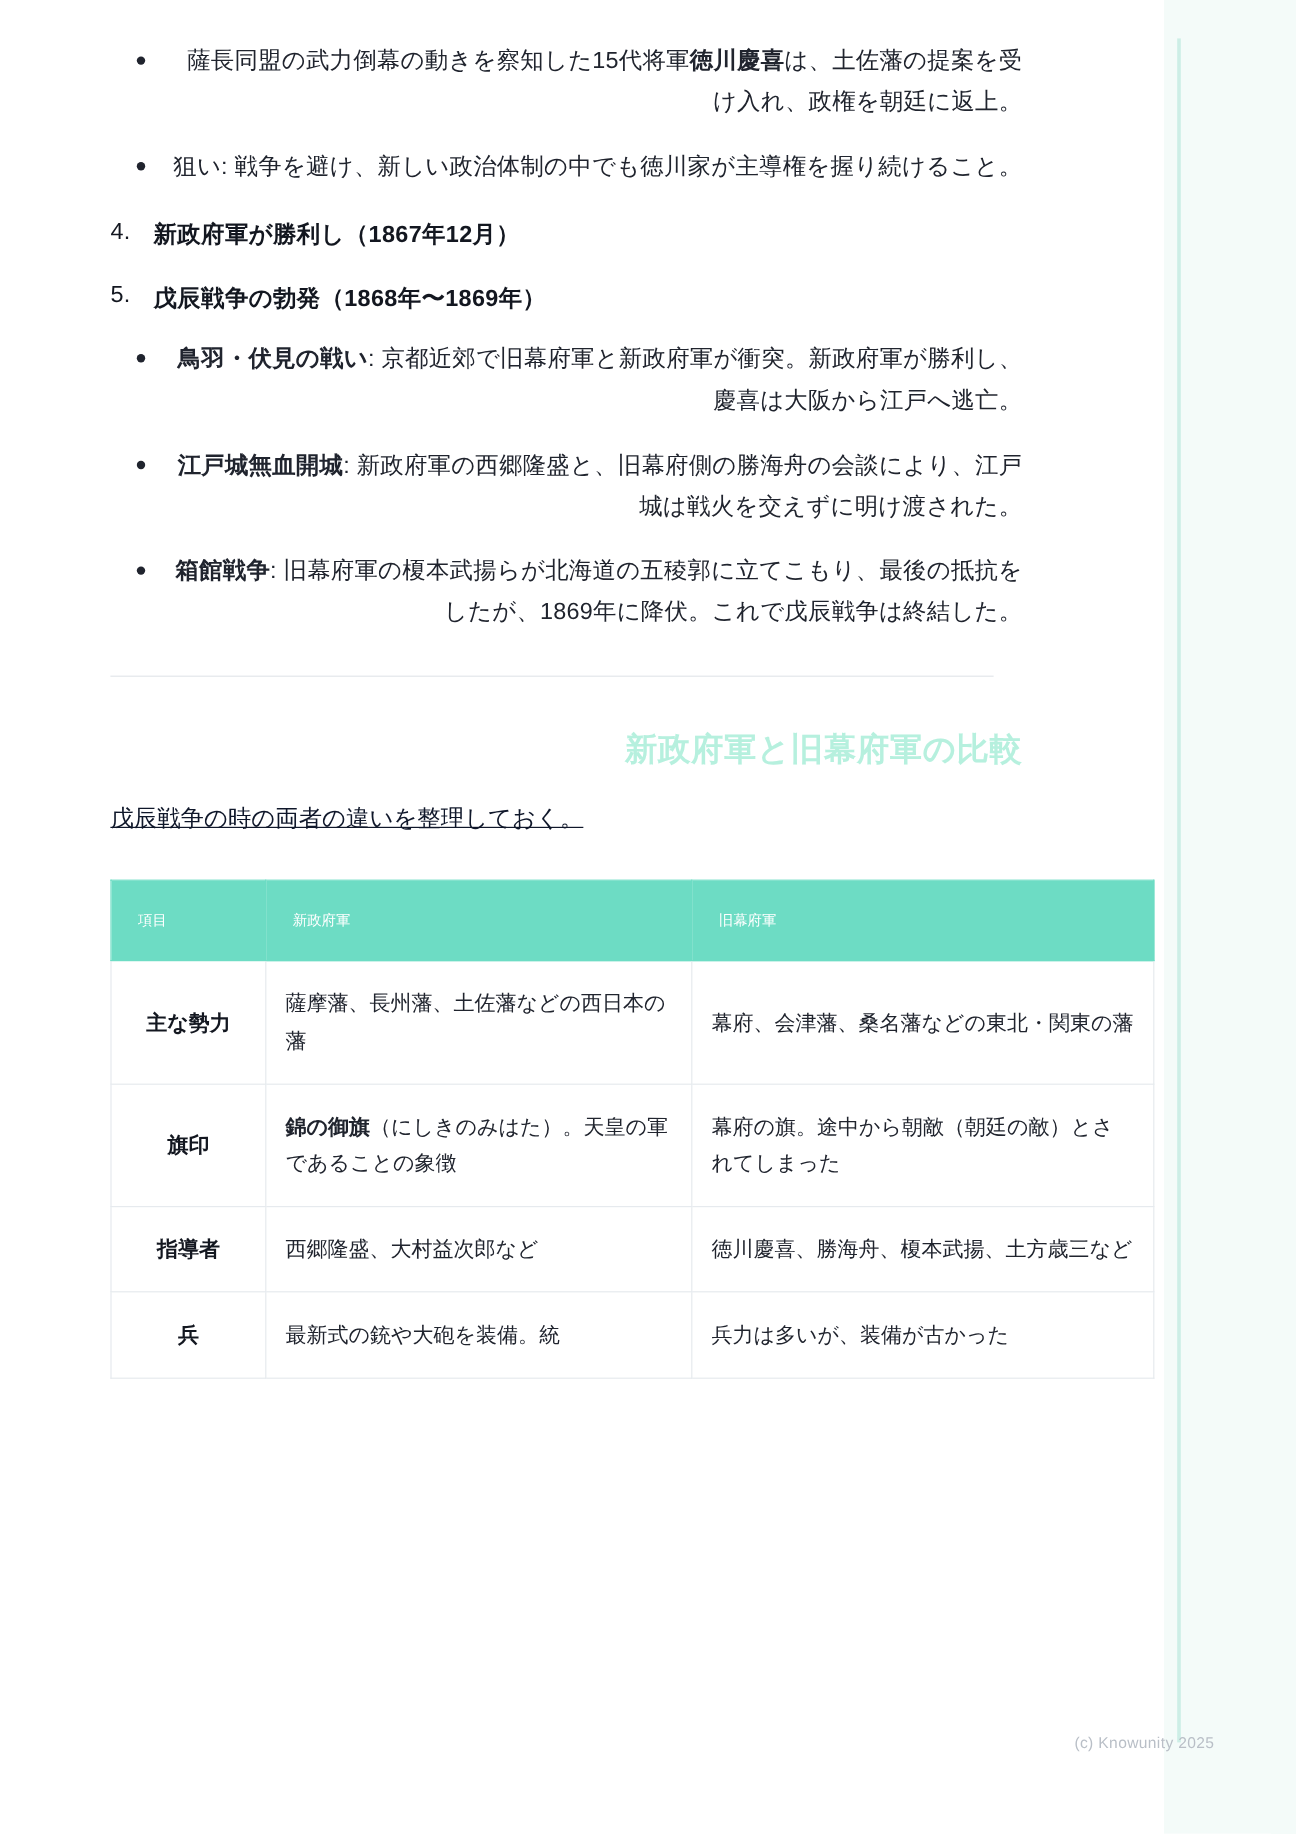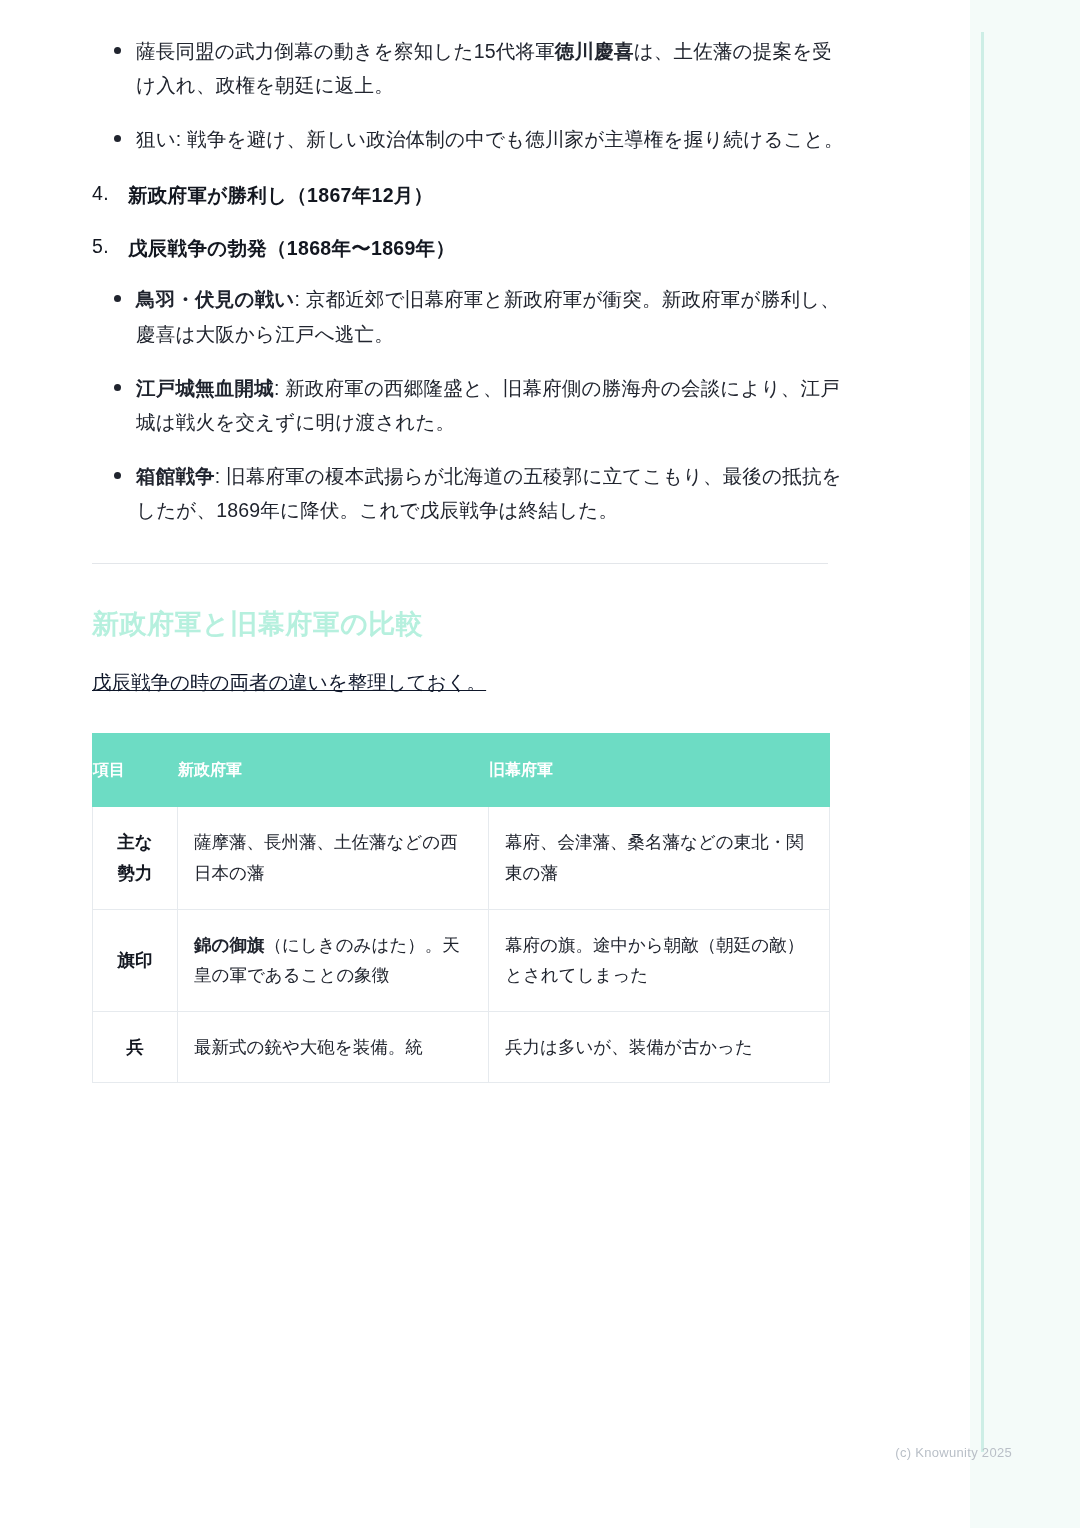--- a/index.html
+++ b/index.html
@@ -41,20 +41,21 @@
     position: absolute;
     left: 92px;
     top: 34px;
     width: 760px;
   }
 
   ul.bullets {
     list-style: none;
     margin: 0 0 0 0;
     padding: 0;
+    text-align: right;
   }
   ul.bullets > li {
     position: relative;
     padding-left: 44px;
     margin-bottom: 20px;
     font-size: 19.5px;
     line-height: 1.75;
     color: #20242e;
     letter-spacing: 0.2px;
   }
@@ -94,43 +95,44 @@
     border-top: 1px solid #e3e6ea;
     width: 736px;
   }
 
   .section-title {
     margin: 42px 0 0 0;
     font-size: 27px;
     font-weight: bold;
     color: #b6f0de;
     letter-spacing: 0.5px;
+    text-align: right;
   }
   .section-intro {
     margin: 24px 0 0 0;
     font-size: 19.5px;
     color: #0f172a;
     line-height: 1.7;
     text-decoration: underline;
   }
 
   table.compare {
     margin-top: 34px;
     border-collapse: collapse;
     width: 736px;
     table-layout: fixed;
   }
   table.compare th {
     background: #6ddcc4;
     color: #ffffff;
-    font-size: 16px;
-    font-weight: bold;
+    font-size: 12px;
+    font-weight: normal;
     text-align: left;
     vertical-align: top;
-    padding: 24px 0;
+    padding: 24px 22px;
     border: 1px solid #6ddcc4;
     line-height: 1.5;
   }
   table.compare th.col-item {
     width: 84px;
   }
   table.compare th.col-new {
     width: 310px;
   }
   table.compare th.col-old {
@@ -208,20 +210,25 @@
           <td class="rowhead">主な勢力</td>
           <td>薩摩藩、長州藩、土佐藩などの西日本の藩</td>
           <td>幕府、会津藩、桑名藩などの東北・関東の藩</td>
         </tr>
         <tr>
           <td class="rowhead">旗印</td>
           <td><b>錦の御旗</b>（にしきのみはた）。天皇の軍であることの象徴</td>
           <td>幕府の旗。途中から朝敵（朝廷の敵）とされてしまった</td>
         </tr>
         <tr>
+          <td class="rowhead">指導者</td>
+          <td>西郷隆盛、大村益次郎など</td>
+          <td>徳川慶喜、勝海舟、榎本武揚、土方歳三など</td>
+        </tr>
+        <tr>
           <td class="rowhead">兵</td>
           <td>最新式の銃や大砲を装備。統</td>
           <td>兵力は多いが、装備が古かった</td>
         </tr>
       </tbody>
     </table>
 
   </div>
 
   <div class="watermark">(c) Knowunity 2025</div>

